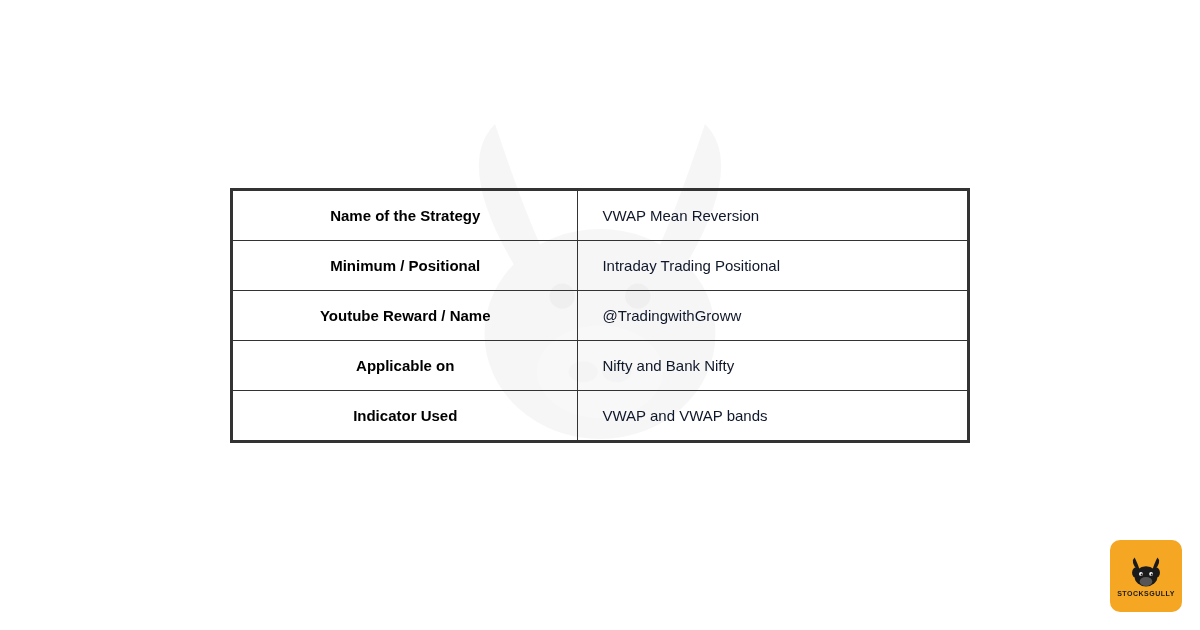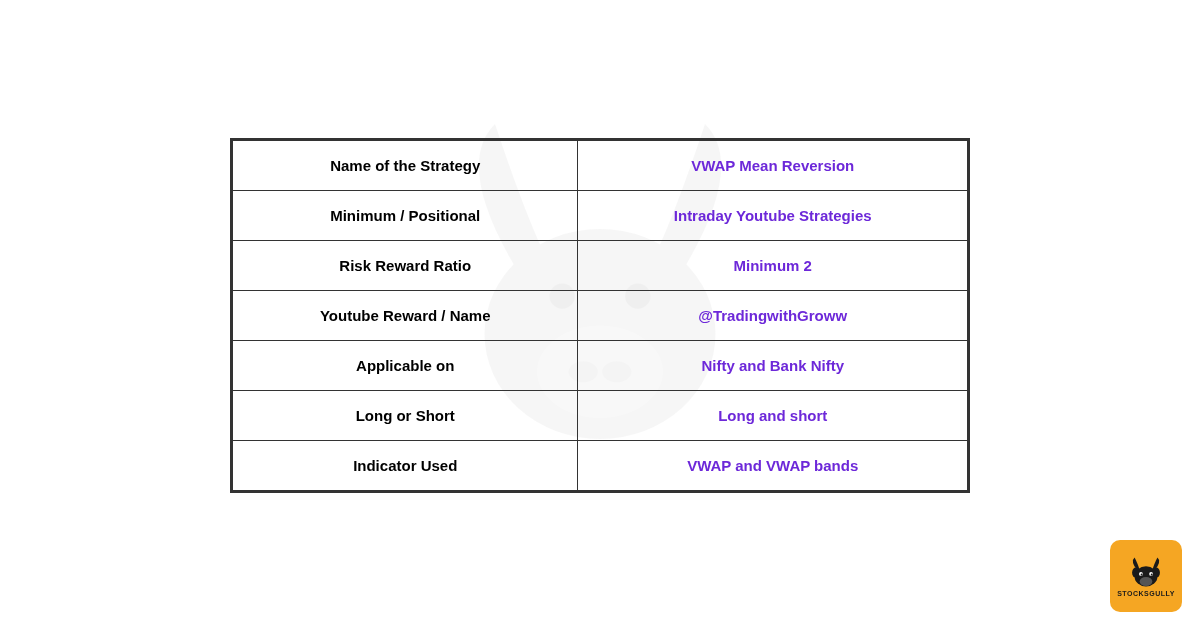--- a/index.html
+++ b/index.html
@@ -62,24 +62,23 @@
     }
 
     td:first-child {
       font-weight: bold;
       width: 47%;
       text-align: center;
       font-size: 15px;
     }
 
     td:last-child {
-      text-align: center;
-      font-weight: bold;
+      font-weight: normal;
       font-size: 15px;
-      color: #6d28d9;
+      color: #0f172a;
     }
 
     .logo-badge {
       position: absolute;
       bottom: 18px;
       right: 18px;
       width: 72px;
       height: 72px;
       background-color: #f5a623;
       border-radius: 10px;
@@ -131,37 +130,29 @@
 
   <div class="table-wrapper">
     <table>
       <tbody id="table-body">
       <tr>
             <td>Name of the Strategy</td>
             <td>VWAP Mean Reversion</td>
           </tr>
           <tr>
             <td>Minimum / Positional</td>
-            <td>Intraday Youtube Strategies</td>
-          </tr>
-          <tr>
-            <td>Risk Reward Ratio</td>
-            <td>Minimum 2</td>
+            <td>Intraday Trading Positional</td>
           </tr>
           <tr>
             <td>Youtube Reward / Name</td>
             <td>@TradingwithGroww</td>
           </tr>
           <tr>
             <td>Applicable on</td>
             <td>Nifty and Bank Nifty</td>
-          </tr>
-          <tr>
-            <td>Long or Short</td>
-            <td>Long and short</td>
           </tr>
           <tr>
             <td>Indicator Used</td>
             <td>VWAP and VWAP bands</td>
           </tr>
         </tbody>
     </table>
   </div>
 
   <div class="logo-badge">

